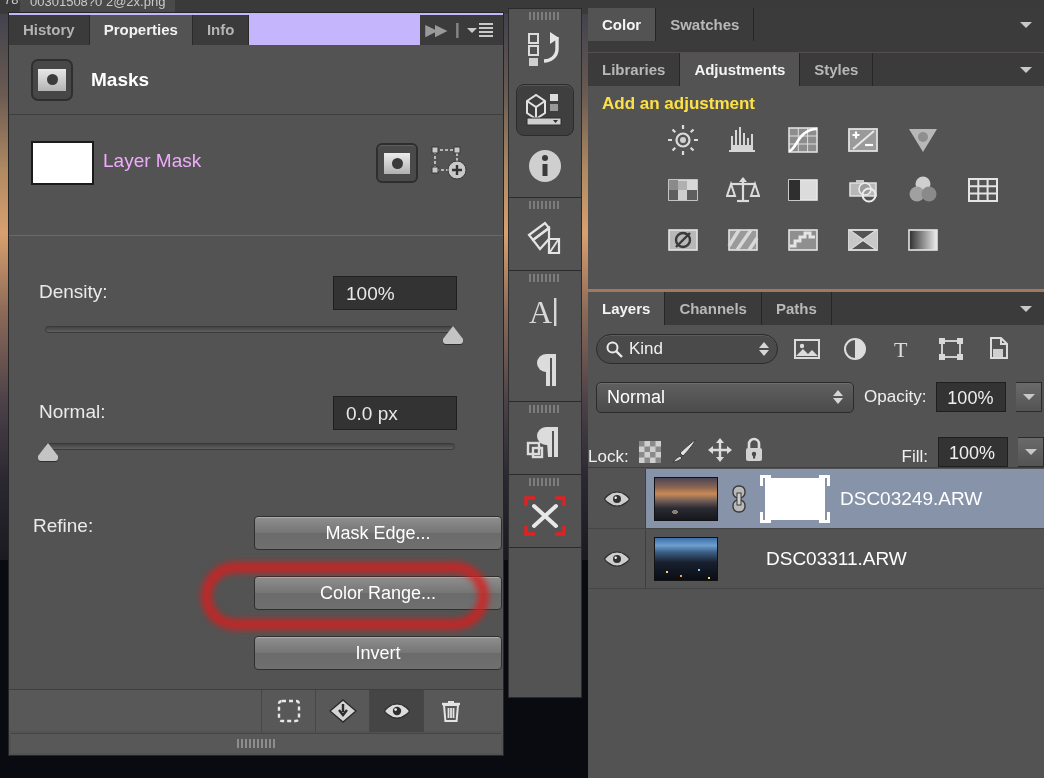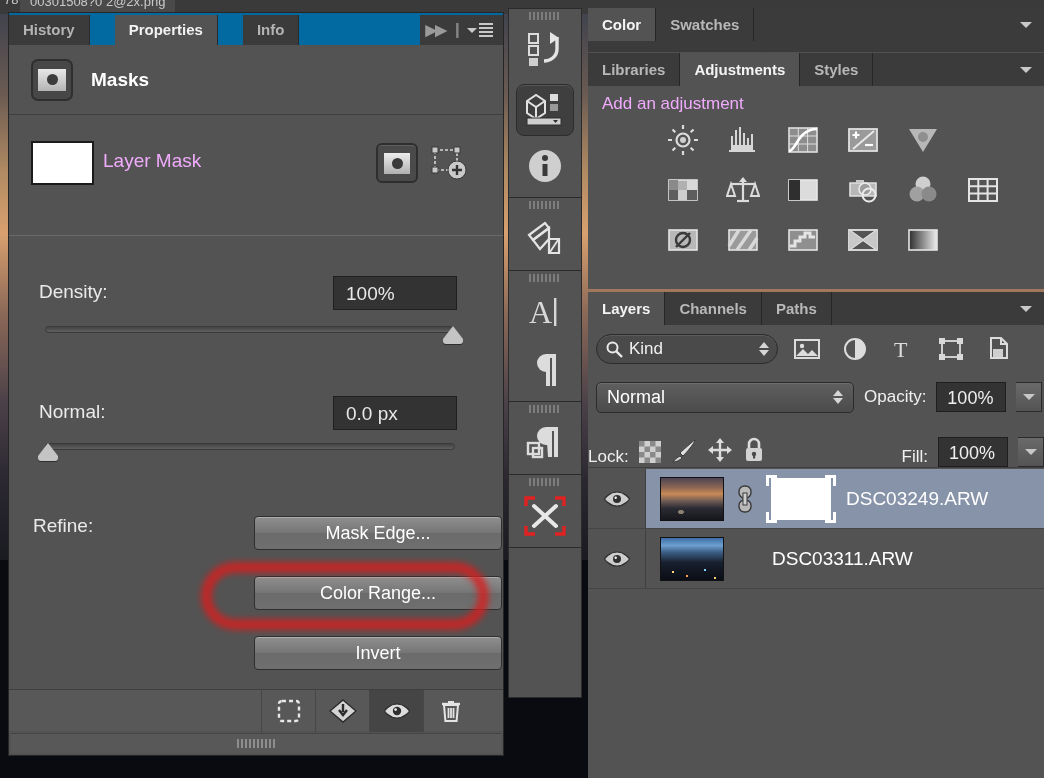--- a/index.html
+++ b/index.html
@@ -60,21 +60,21 @@
     border-top: 6px solid #c8c8c8;
   }
 
   
   #properties-panel {
     left: 8px; top: 12px; width: 496px; height: 744px;
     background: #535353;
     border: 1px solid #262626;
   }
   #props-tabbar { position: absolute; left:0; top:0; width: 494px; height: 32px; }
-  #props-tabbar .tabbar { background: #0369a1; gap: 25px; }
+  #props-tabbar .tabbar { background: #c4b5fd; }
   .tab-right-tools {
     display: flex; align-items: center; gap: 10px;
     padding: 0 10px 0 6px; height: 30px; background: #3b3b3b;
   }
   .dbl-chev { color: #9a9a9a; font-size: 15px; letter-spacing: -2px; font-weight: bold; }
   .sep-bars { color: #8c8c8c; font-size: 16px; letter-spacing: -3px;}
   .hamburger { display: flex; align-items: center; gap: 2px; }
   .hamburger .lines { display: flex; flex-direction: column; gap: 2px; }
   .hamburger .lines i { display: block; width: 14px; height: 2px; background: #c9c9c9; }
   .ham-caret {
@@ -235,21 +235,21 @@
     white-space: nowrap;
   }
   .dock-tab.active { background: #535353; color: #f4f4f4; }
   .dock-tabfill {
     flex: 1; background: #3b3b3b;
     display: flex; align-items: center; justify-content: flex-end; padding-right: 12px;
   }
 
   #adjust-title {
     position: absolute; left: 14px; top: 41px;
-    font-size: 17px; font-weight: normal; color: #f0abfc;
+    font-size: 17px; font-weight: bold; color: #fde047;
   }
   .adj-grid { position: absolute; left: 76px; top: 70px; width: 340px; }
   .adj-row { display: flex; gap: 22px; margin-bottom: 16px; }
   .adj-ico { width: 38px; height: 34px; display: flex; align-items: center; justify-content: center; }
 
   
   .filter-row {
     position: absolute; left: 0; top: 33px; width: 456px; height: 48px;
     display: flex; align-items: center; padding-left: 8px; gap: 10px;
   }
@@ -302,21 +302,21 @@
     border-bottom: 1px solid #454545;
   }
   .layer-row.selected .layer-body { background: #8793a8; }
   .eye-cell {
     width: 58px; height: 100%;
     display: flex; align-items: center; justify-content: center;
     border-right: 1px solid #3f3f3f;
   }
   .layer-body {
     flex: 1; height: 100%;
-    display: flex; align-items: center; gap: 10px; padding-left: 14px;
+    display: flex; align-items: center; gap: 10px; padding-left: 8px;
   }
   .lthumb { width: 64px; height: 44px; border: 1px solid #121212; }
   .lthumb.dusk {
     background:
       radial-gradient(6px 4px at 20px 34px,#8a7f70 50%,transparent 51%),
       linear-gradient(to bottom,#4d4455 0%,#8a6553 22%,#c98a56 38%,#6d5a55 55%,#2b2b33 72%,#16161c 100%);
   }
   .lthumb.night {
     background:
       radial-gradient(1.5px 1.5px at 12px 34px,#ffd27a 60%,transparent 61%),

